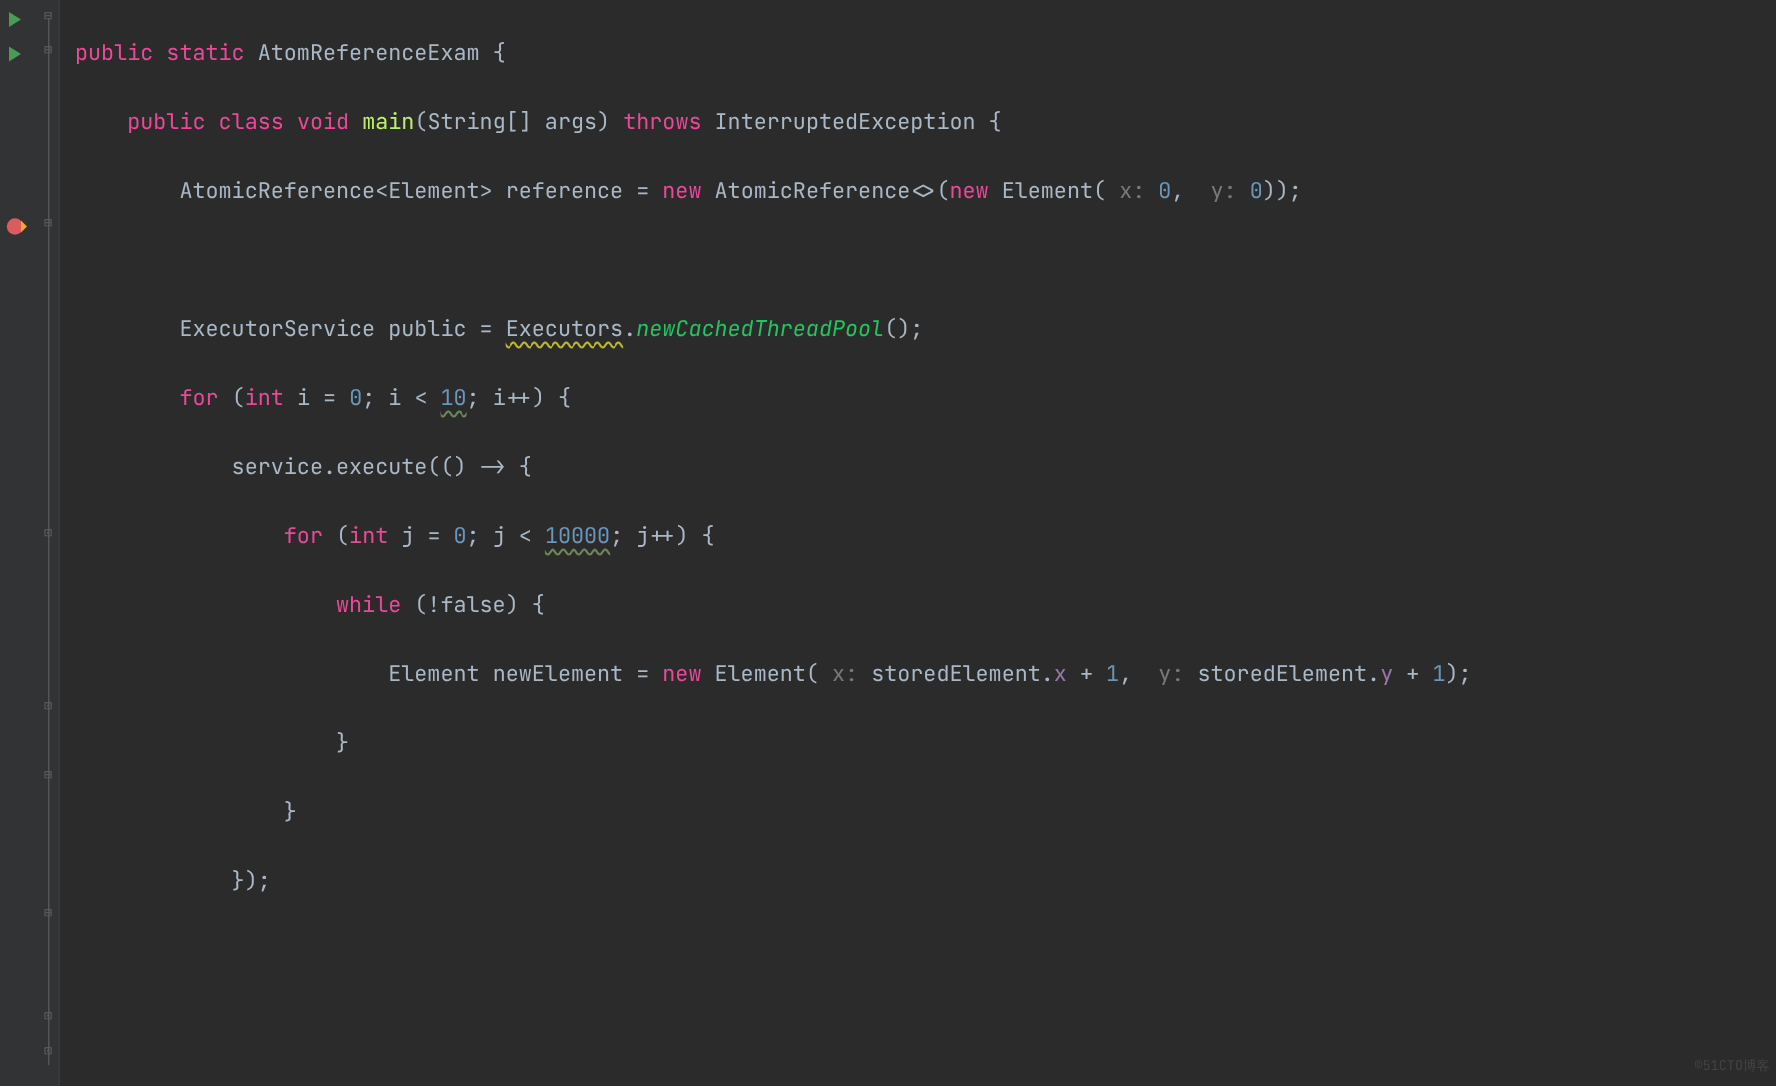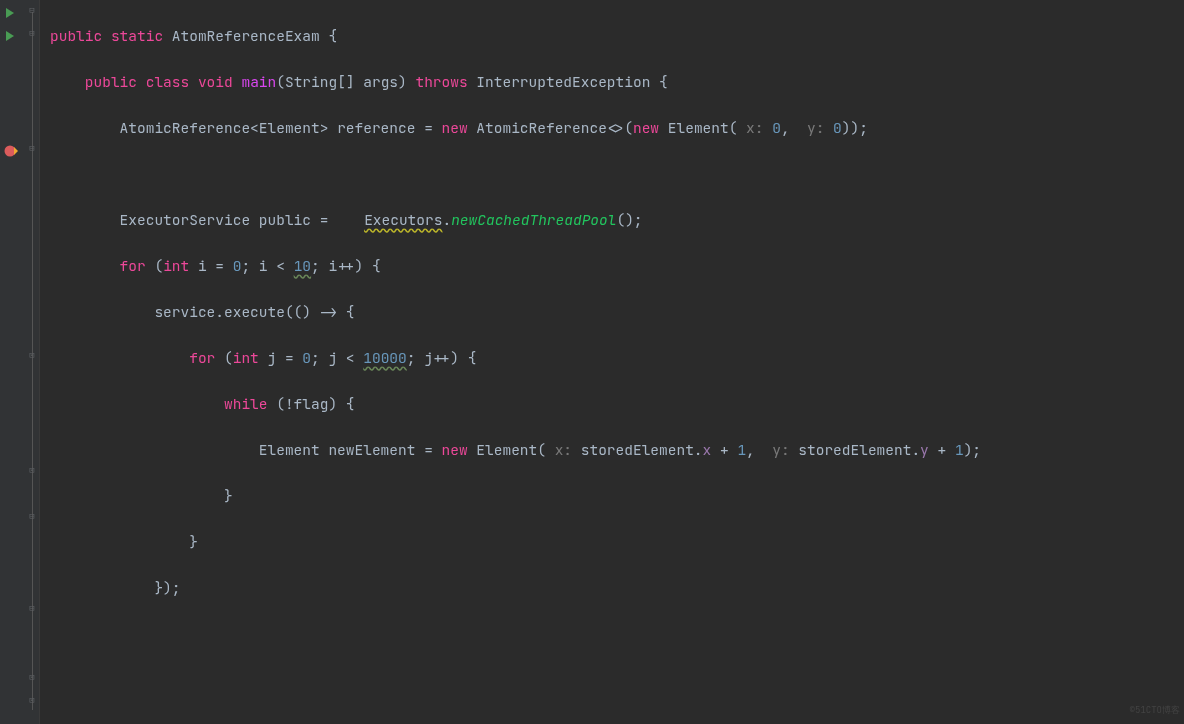--- a/index.html
+++ b/index.html
@@ -59,30 +59,29 @@
     width: 1px;
     background: #555555;
     top: 14px;
   }
   .code {
     padding-left: 10px;
     padding-top: 1px;
     white-space: pre;
   }
   .kw { color: #ec4899; }
-  .method-decl { color: #d946ef; }
+  .method-decl { color: #bef264; }
   .num { color: #6897bb; }
   .comment-hint { color: #787878; font-style: normal; }
   .static-call { font-style: italic; color: #22c55e; }
   .field { color: #9876aa; }
   .underline { text-decoration: underline; text-decoration-color: #a9b7c6; }
   .warn-wavy {
     text-decoration: underline wavy #bbb529;
     text-underline-offset: 3px;
-    margin-left: 27px;
   }
   .green-wavy {
     text-decoration: underline wavy #6a8759;
     text-underline-offset: 3px;
   }
   .watermark {
     position: absolute;
     right: 4px;
     bottom: 2px;
     color: #5a5a5a;
@@ -127,21 +126,21 @@
 
   <div class="code">
 <div><span class="kw">public</span> <span class="kw">static</span> <span>AtomReferenceExam</span> <span>{</span></div>
 <div>    <span class="kw">public</span> <span class="kw">class</span> <span class="kw">void</span> <span class="method-decl">main</span><span>(String[] args)</span> <span class="kw">throws</span> <span>InterruptedException</span> <span>{</span></div>
 <div>        <span>AtomicReference&lt;Element&gt;</span> <span>reference</span> <span>=</span> <span class="kw">new</span> <span>AtomicReference&lt;&gt;(</span><span class="kw">new</span> <span>Element(</span><span class="comment-hint"> x: </span><span class="num">0</span><span>,</span><span class="comment-hint">  y: </span><span class="num">0</span><span>));</span></div>
 <div> </div>
 <div>        <span>ExecutorService</span> <span>public</span> <span>=</span> <span class="warn-wavy">Executors</span><span>.</span><span class="static-call">newCachedThreadPool</span><span>();</span></div>
 <div>        <span class="kw">for</span> <span>(</span><span class="kw">int</span> <span>i</span> <span>=</span> <span class="num">0</span><span>;</span> <span>i</span> <span>&lt;</span> <span class="num green-wavy">10</span><span>;</span> <span>i++</span><span>) {</span></div>
 <div>            <span>service.execute(() -&gt; {</span></div>
 <div>                <span class="kw">for</span> <span>(</span><span class="kw">int</span> <span>j</span> <span>=</span> <span class="num">0</span><span>;</span> <span>j</span> <span>&lt;</span> <span class="num green-wavy">10000</span><span>;</span> <span>j++</span><span>) {</span></div>
-<div>                    <span class="kw">while</span> <span>(!flag) {</span></div>
+<div>                    <span class="kw">while</span> <span>(!false) {</span></div>
 <div>                        <span>Element</span> <span>newElement</span> <span>=</span> <span class="kw">new</span> <span>Element(</span><span class="comment-hint"> x: </span><span>storedElement.</span><span class="field">x</span><span> + </span><span class="num">1</span><span>,</span><span class="comment-hint">  y: </span><span>storedElement.</span><span class="field">y</span><span> + </span><span class="num">1</span><span>);</span></div>
 <div>                    <span>}</span></div>
 <div>                <span>}</span></div>
 <div>            <span>});</span></div>
 
 
 
 
 
 

